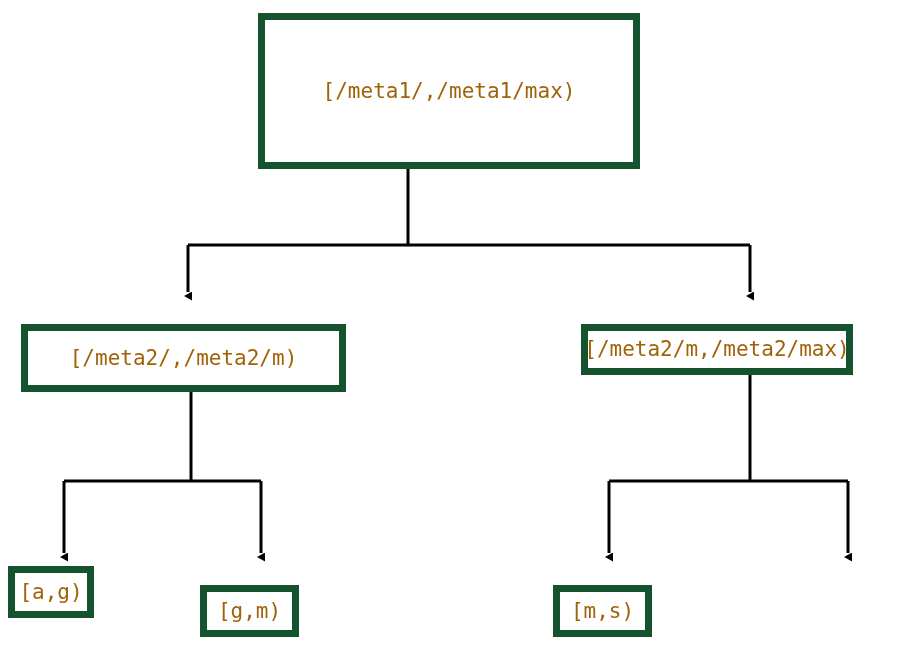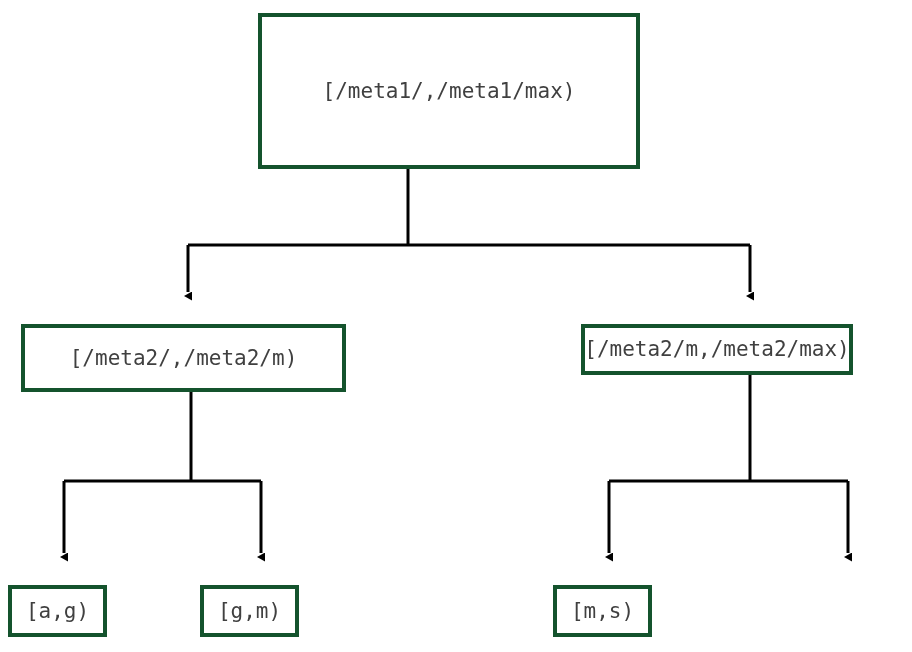--- a/index.html
+++ b/index.html
@@ -11,26 +11,26 @@
     position: relative;
     width: 912px;
     height: 652px;
     background: #ffffff;
     overflow: hidden;
     font-family: "DejaVu Sans Mono", "Liberation Mono", monospace;
   }
   .node {
     position: absolute;
     box-sizing: border-box;
-    border: 4px solid #14532d;
+    border: 7px solid #14532d;
     background: #ffffff;
     display: flex;
     align-items: center;
     justify-content: center;
-    color: #404040;
+    color: #a16207;
     font-family: "DejaVu Sans Mono", "Liberation Mono", monospace;
     font-size: 21px;
     line-height: 1;
     letter-spacing: 0px;
     white-space: pre;
   }
   .node-label {
     display: block;
   }
   #edge-layer {
@@ -78,21 +78,21 @@
   </div>
 
   <div class="node" style="left:21px; top:324px; width:325px; height:68px;">
     <span class="node-label">[/meta2/,/meta2/m)</span>
   </div>
 
   <div class="node" style="left:581px; top:324px; width:272px; height:51px;">
     <span class="node-label">[/meta2/m,/meta2/max)</span>
   </div>
 
-  <div class="node" style="left:8px; top:585px; width:99px; height:52px;">
+  <div class="node" style="left:8px; top:566px; width:86px; height:52px;">
     <span class="node-label">[a,g)</span>
   </div>
 
   <div class="node" style="left:200px; top:585px; width:99px; height:52px;">
     <span class="node-label">[g,m)</span>
   </div>
 
   <div class="node" style="left:553px; top:585px; width:99px; height:52px;">
     <span class="node-label">[m,s)</span>
   </div>

